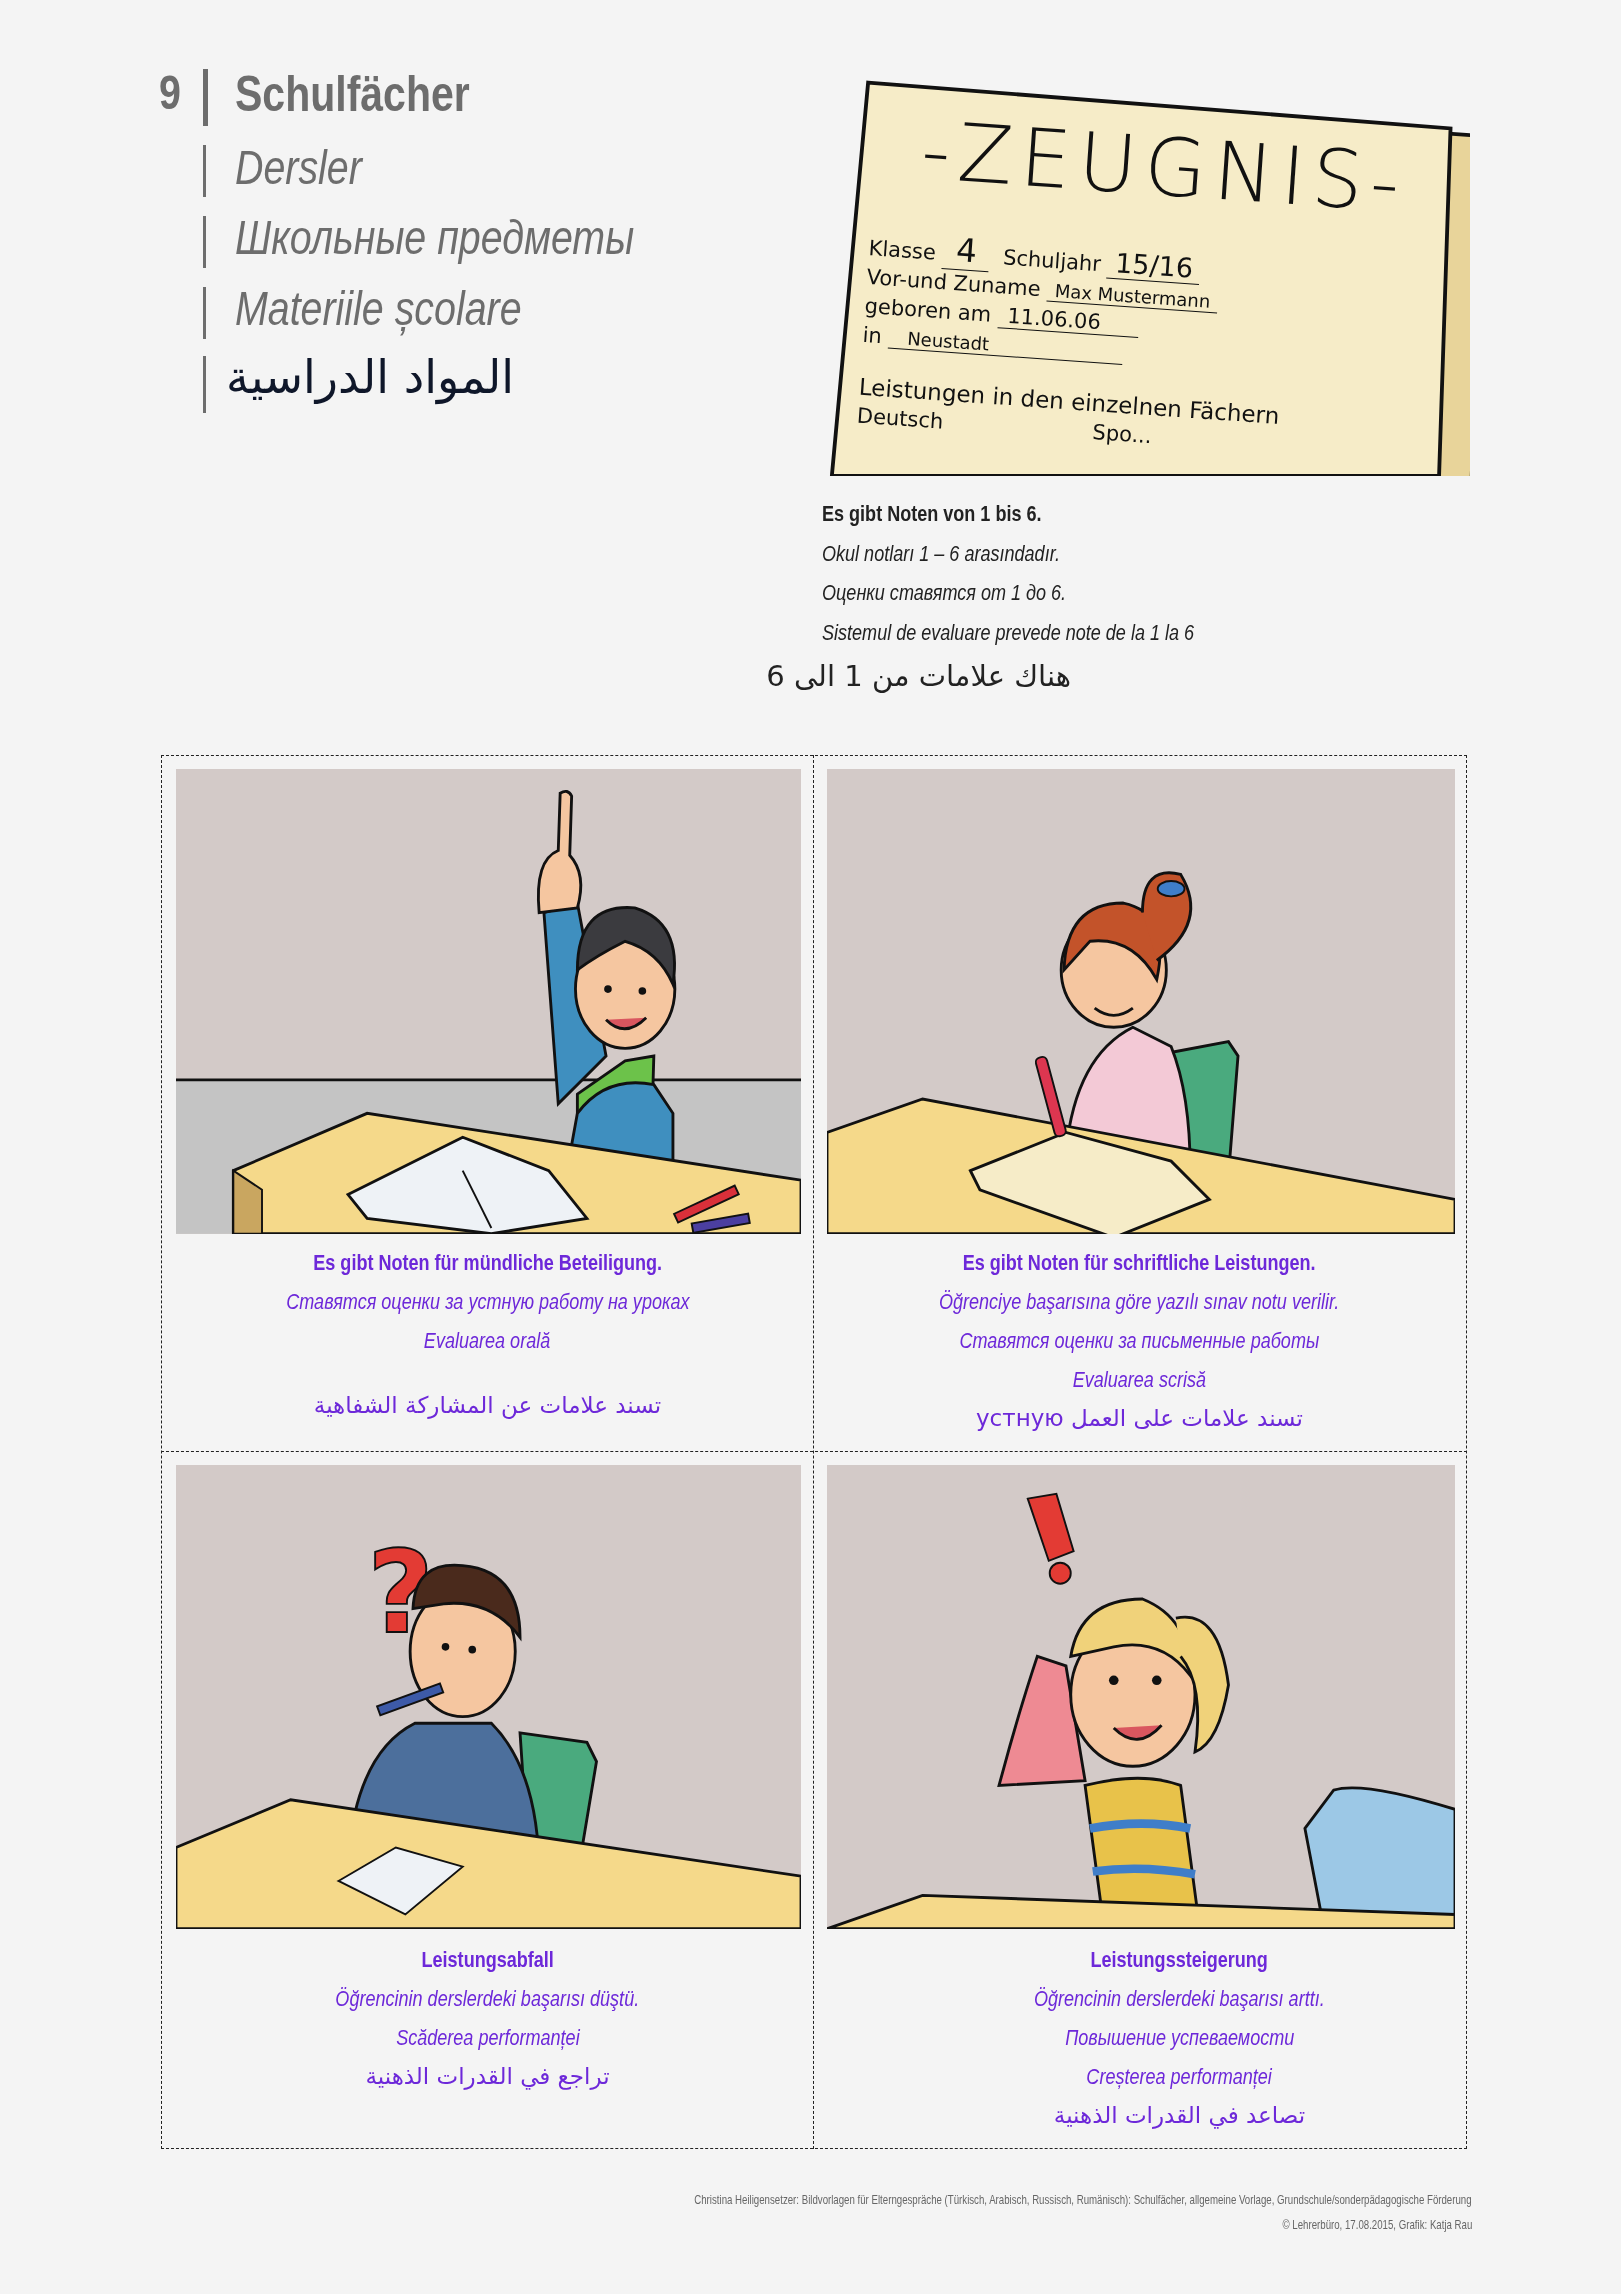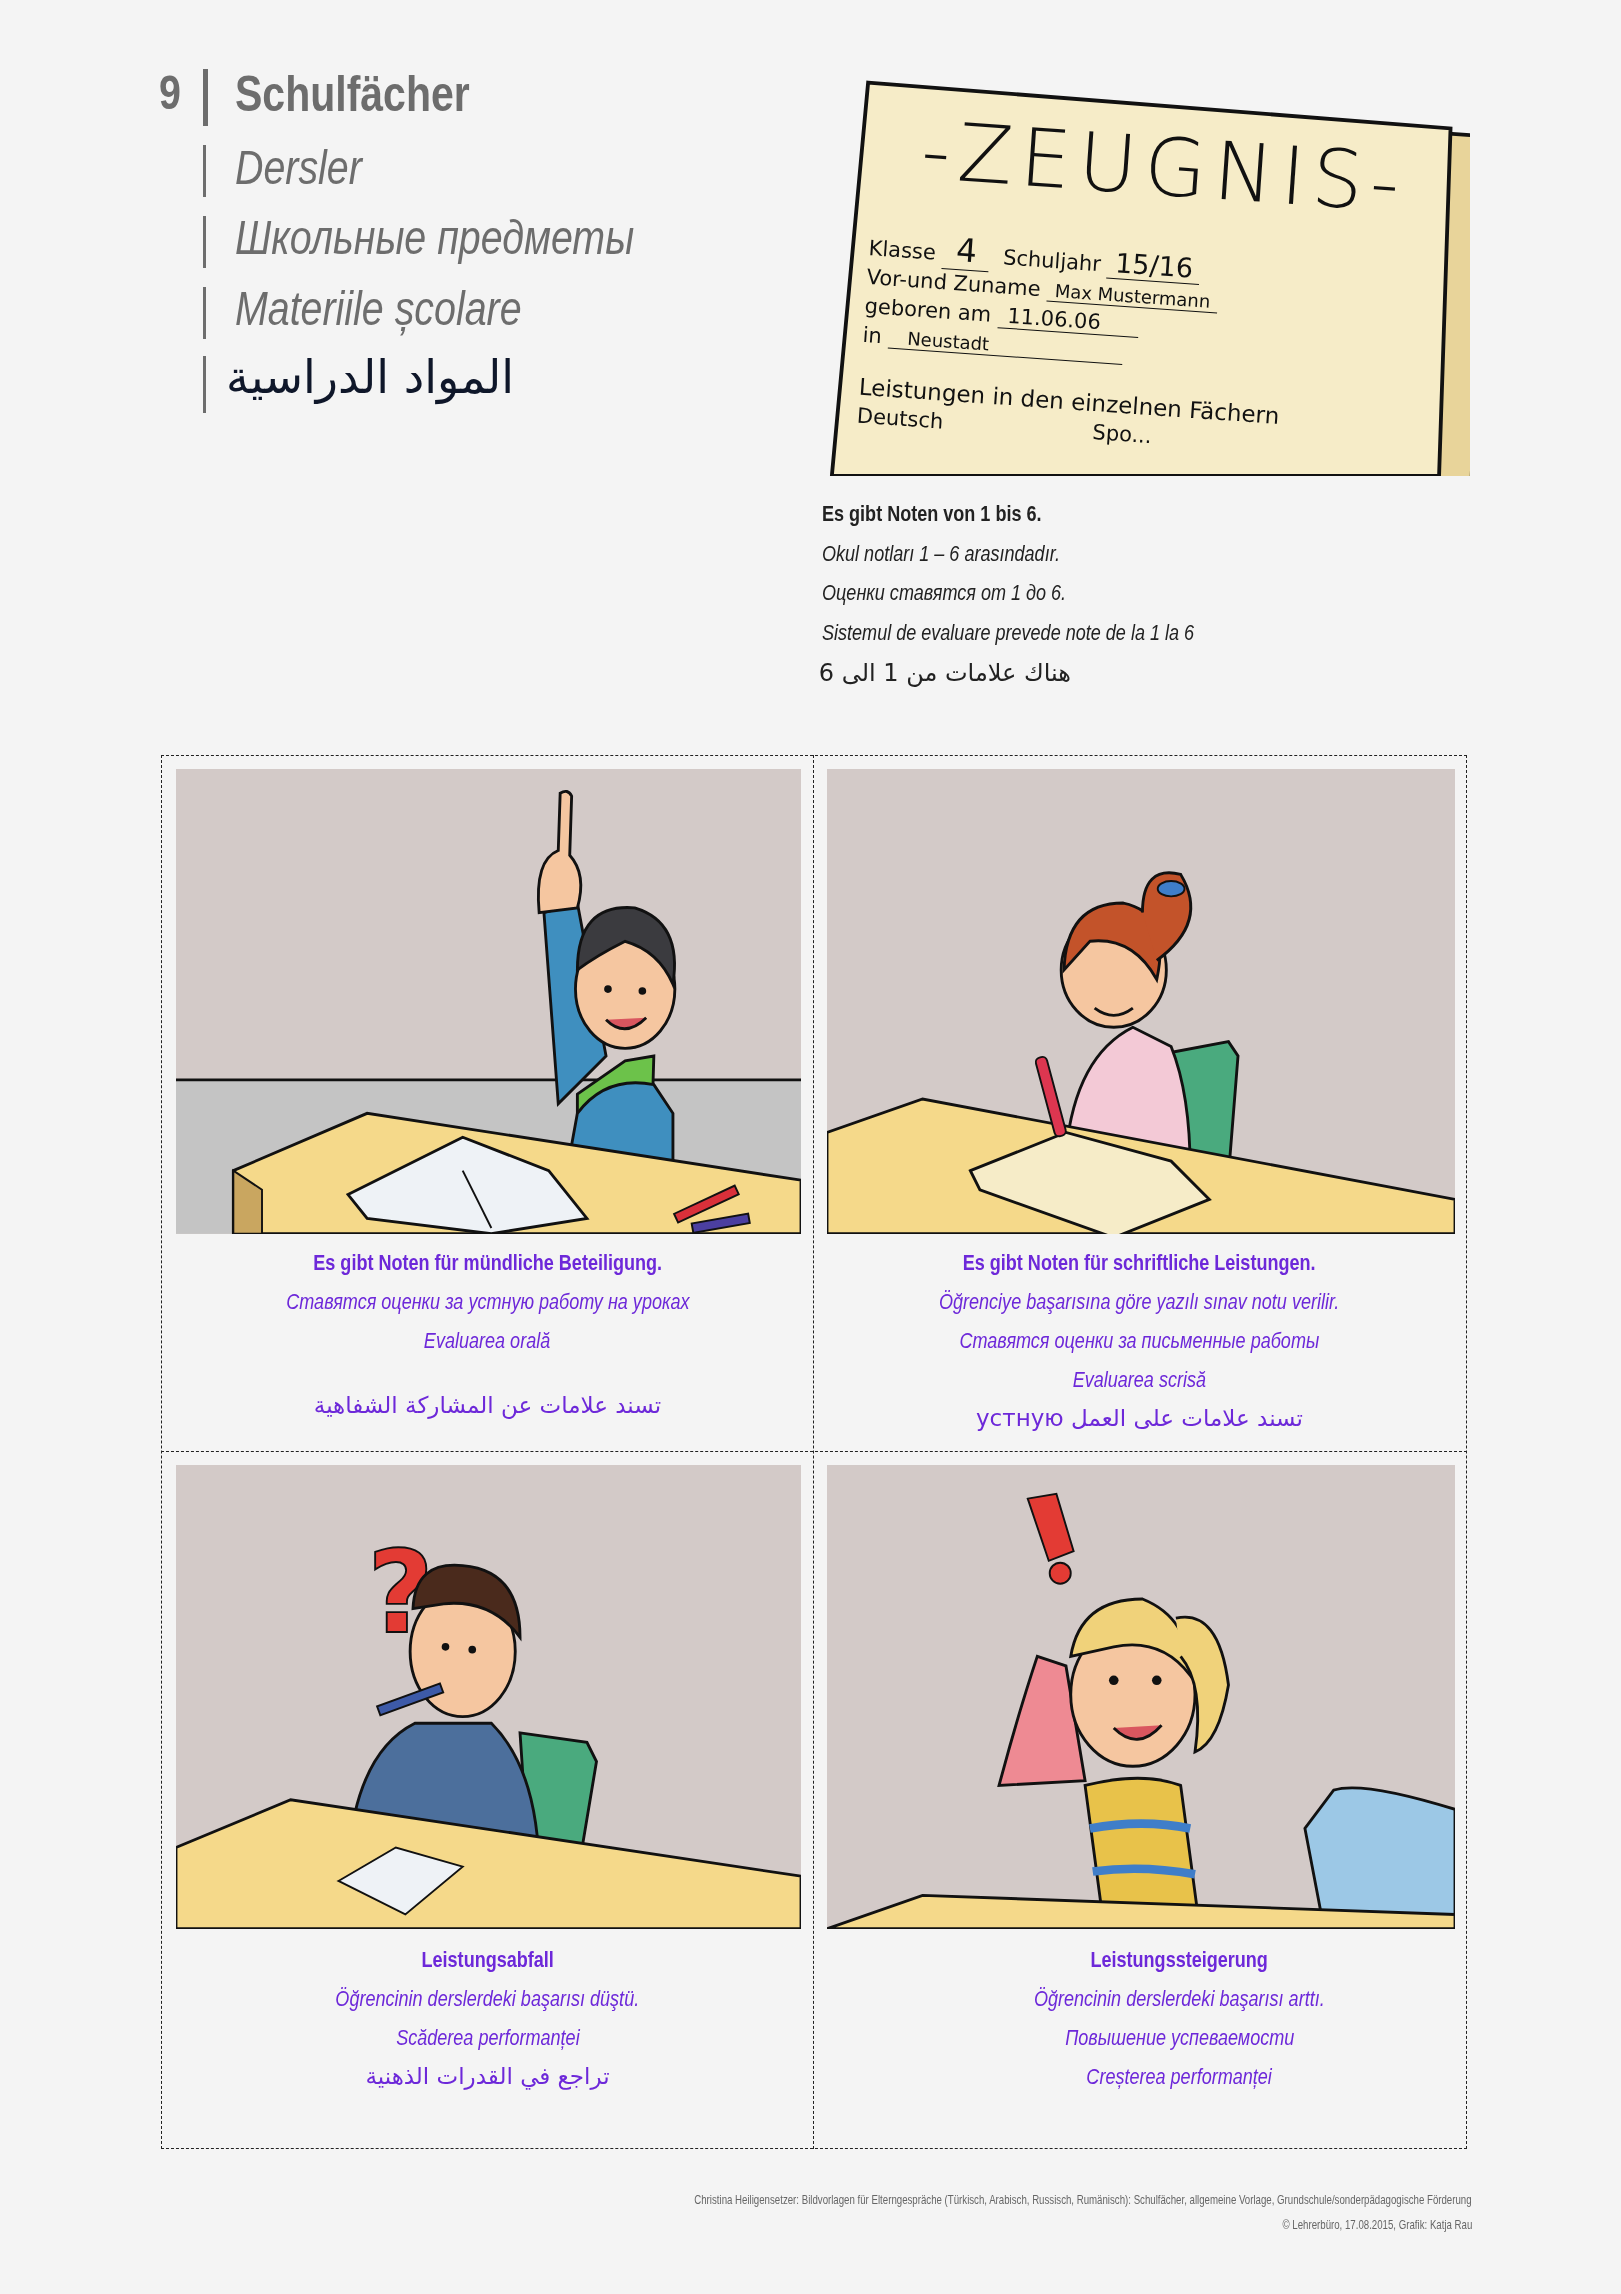--- a/index.html
+++ b/index.html
@@ -10,21 +10,21 @@
   .title-bar{background:#6d6d6d;width:4.8px;}
   .title-main{left:235px;top:65px;font-size:50px;font-weight:bold;color:#6d6d6d;transform:scaleX(0.82);transform-origin:left top;white-space:nowrap;}
   .title-sub{left:235px;font-size:48px;font-style:italic;color:#6d6d6d;transform:scaleX(0.82);transform-origin:left top;white-space:nowrap;}
   .title-ar{left:226px;top:350px;font-size:46px;color:#0f172a;white-space:nowrap;direction:rtl;font-family:"DejaVu Sans",sans-serif;}
   
   .zeugnis-wrap{left:820px;top:75px;width:650px;height:401px;overflow:hidden;}
   
   .grades{left:822px;top:501px;}
   .grades .l{font-size:22px;font-style:italic;color:#222;margin-bottom:10.5px;white-space:nowrap;transform:scaleX(0.82);transform-origin:left top;height:29px;}
   .grades .b{font-weight:bold;font-style:normal;}
-  .grades .ar{font-style:normal;font-size:24px;font-family:"DejaVu Sans",sans-serif;transform:none;}
+  .grades .ar{font-style:normal;font-size:29px;font-family:"DejaVu Sans",sans-serif;transform:none;}
   
   .grid{left:161px;top:755px;width:1306px;height:1394px;border:1.9px dashed #222;box-sizing:border-box;}
   .vdiv{left:813px;top:755px;width:0;height:1394px;border-left:1.9px dashed #222;}
   .hdiv{left:161px;top:1451px;width:1306px;height:0;border-top:1.9px dashed #222;}
   .cell-img{position:absolute;overflow:hidden;background:#d3cac8;}
   .caption{position:absolute;text-align:center;width:631px;}
   .caption .l{font-size:22px;font-style:italic;color:#6d28d9;height:39px;line-height:39px;white-space:nowrap;}
   .caption .l span{display:inline-block;transform:scaleX(0.82);}
   .caption .b span{font-weight:bold;font-style:normal;}
   .caption .ar span{font-style:normal;font-family:"DejaVu Sans",sans-serif;font-size:23px;transform:none;}
@@ -197,17 +197,18 @@
     <path d="M300 275 Q325 300 350 272" fill="#d9565f" stroke="#111" stroke-width="3"></path>
 
     <polygon points="0,485 100,450 657,470 657,485" fill="#f5d98a" stroke="#111" stroke-width="3"></polygon>
   </svg>
 </div>
 <div class="caption" style="left:864px;top:1940px;">
   <div class="l b"><span>Leistungssteigerung</span></div>
   <div class="l"><span>Öğrencinin derslerdeki başarısı arttı.</span></div>
   <div class="l"><span>Повышение успеваемости</span></div>
   <div class="l"><span>Creșterea performanței</span></div>
+  <div class="l ar"><span style="direction:rtl;">تصاعد في القدرات الذهنية</span></div>
 </div>
 
 <div class="abs footer" style="top:2193px;">Christina Heiligensetzer: Bildvorlagen für Elterngespräche (Türkisch, Arabisch, Russisch, Rumänisch): Schulfächer, allgemeine Vorlage, Grundschule/sonderpädagogische Förderung</div>
 <div class="abs footer" style="top:2218px;">© Lehrerbüro, 17.08.2015, Grafik: Katja Rau</div>
 
 
 </body></html>

